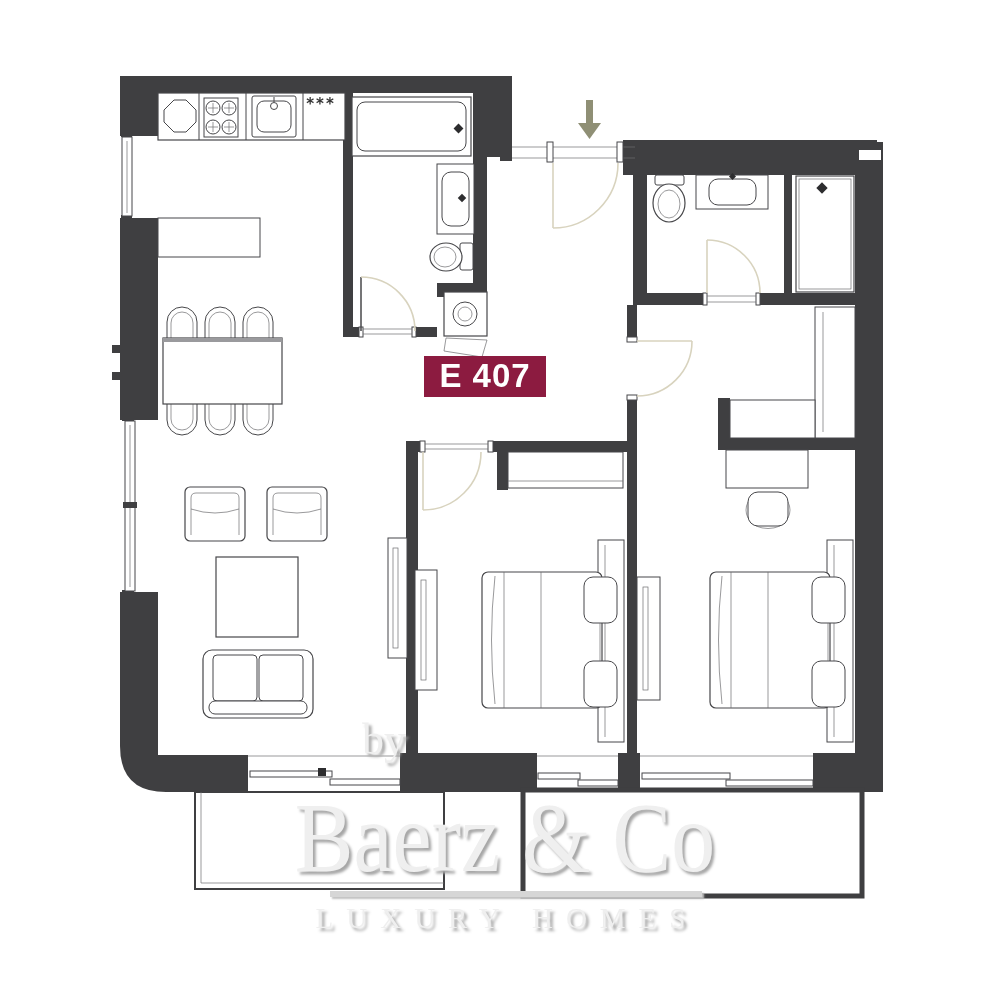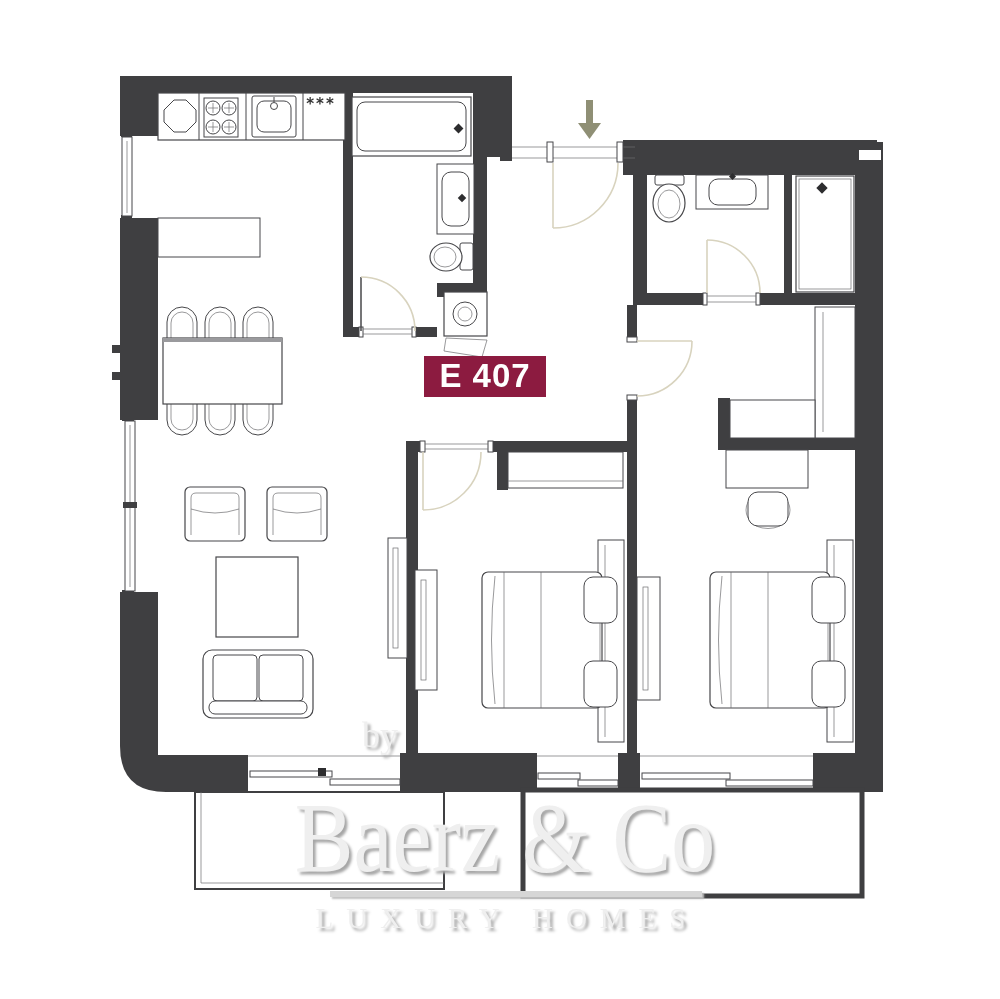--- a/index.html
+++ b/index.html
@@ -8,21 +8,21 @@
   svg{position:absolute;left:0;top:0;}
   .w{fill:#3f3f41;}
   .f{fill:#ffffff;stroke:#47474a;stroke-width:1.2;}
   .f2{fill:#ffffff;stroke:#47474a;stroke-width:1;}
   .ln{stroke:#47474a;fill:none;stroke-width:1;}
   .thin{stroke:#6d6d70;fill:none;stroke-width:0.7;}
   .door{stroke:#d8d3be;fill:none;stroke-width:1.6;}
   .dot{fill:#2d2d2f;}
   .wm{position:absolute;color:#efefef;font-family:"Liberation Serif",serif;
       text-shadow:3px 3px 3px #a6a6a6;}
-  .wm-by{left:362px;top:714px;font-size:36px;}
+  .wm-by{left:362px;top:714px;font-size:44px;}
   .wm-brand{left:0;top:788px;width:1010px;text-align:center;font-size:100px;line-height:1;
             letter-spacing:0px;transform:scaleX(.88);transform-origin:50% 50%;}
   .wm-line{position:absolute;left:330px;top:891px;width:372px;height:6px;background:#d6d6d6;
            box-shadow:2px 2px 2px #c2c2c2;}
   .wm-tagline{left:0;top:902px;width:1014px;text-align:center;font-size:29px;letter-spacing:13px;}
   .unit-text{font-family:"Liberation Sans",sans-serif;font-weight:bold;font-size:33px;fill:#ffffff;letter-spacing:1px;}
   .stars{font-family:"DejaVu Sans",sans-serif;font-size:15px;font-weight:bold;fill:#333;letter-spacing:2px;}
 </style>
 </head>
 <body>

